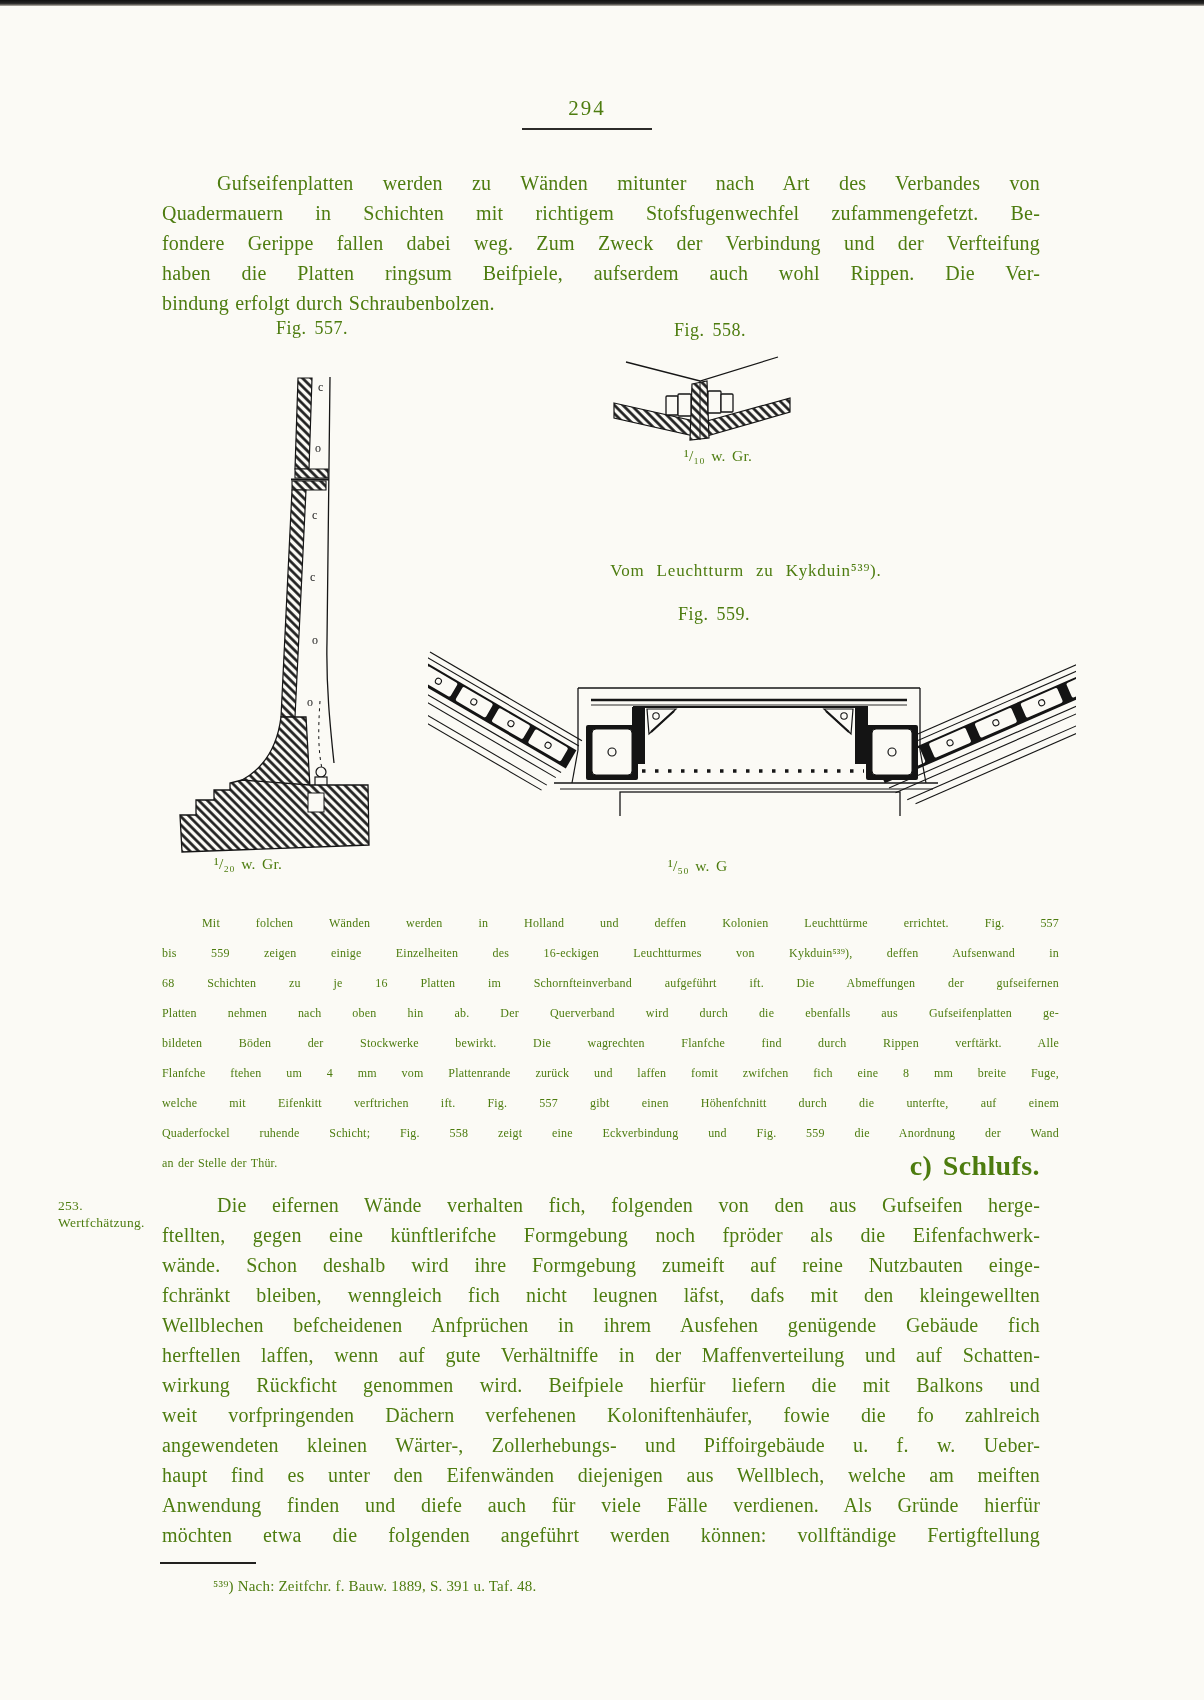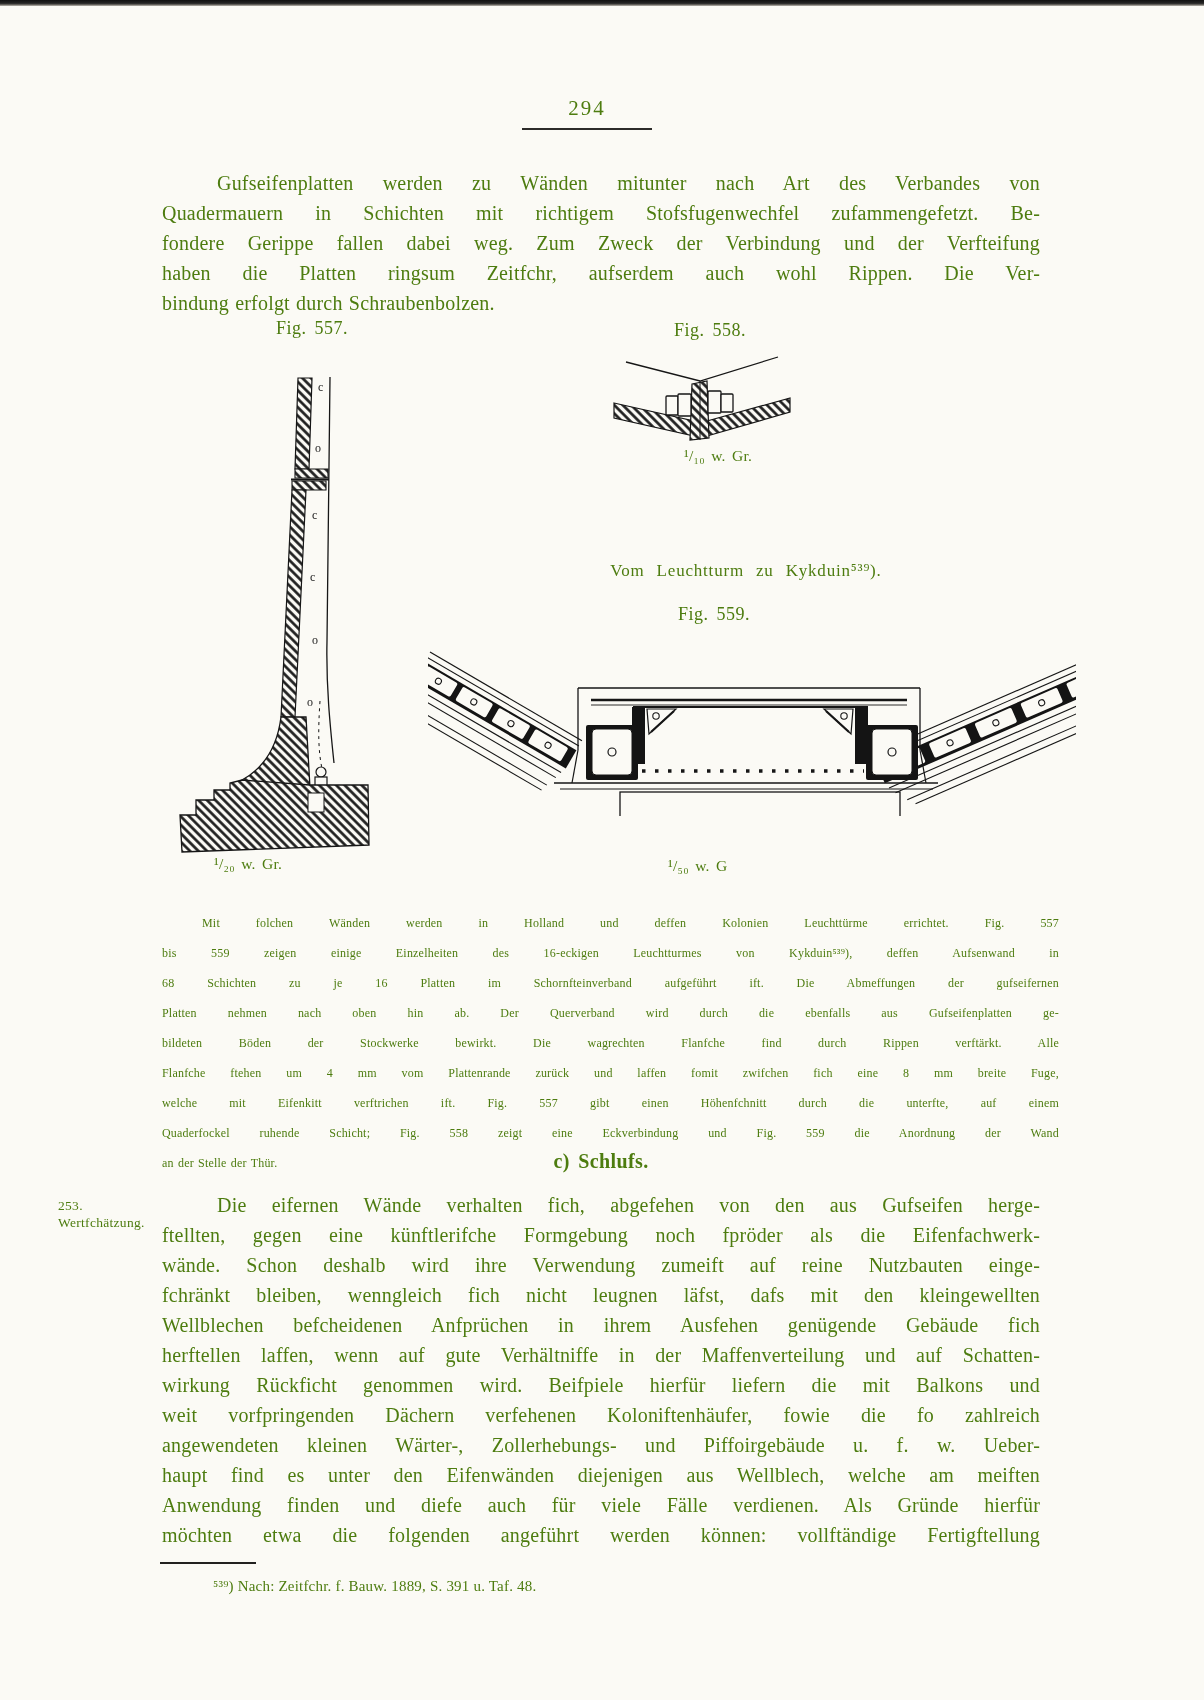--- a/index.html
+++ b/index.html
@@ -16,41 +16,41 @@
         text-align:justify;text-align-last:justify;word-spacing:1px;letter-spacing:.2px}
   .linespar .tline.last{text-align-last:left}
   .linespar.alljust .tline.last{text-align-last:justify}
   .body-par{font-size:20px;width:878px}
   .body-par .tline.first{text-indent:55px}
   .petit-par{font-size:12px;width:897px}
   .petit-par .tline.first{text-indent:40px}
   .figtitle{font-size:18px;letter-spacing:.5px;word-spacing:3px}
   .figscale{font-size:15.5px;letter-spacing:.3px;word-spacing:2px}
   .kyk{font-size:17px;letter-spacing:.8px;word-spacing:7px;text-align:center}
-  .heading{font-size:20px;font-weight:700;text-align:center;letter-spacing:.4px;word-spacing:3px}
+  .heading{font-size:28px;font-weight:700;text-align:right;letter-spacing:.4px;word-spacing:3px}
   .margin-note{font-size:13.5px;line-height:17px;text-align:left;letter-spacing:.3px}
   .footnote-rule{border-top:2px solid #22211f;width:96px}
   .footnote{font-size:15px;letter-spacing:.2px}
   svg{display:block}
   svg text{font-family:"Liberation Serif","DejaVu Serif",serif;fill:#1c1c1c}
 </style>
 </head>
 <body>
 
 <div class="page">
 
   <div class="abs scan-strip"></div>
 
   <div class="abs pagenum">294</div>
 
   <div class="abs linespar body-par" style="left:162px;top:168px">
       <div class="tline first">Gufseifenplatten werden zu Wänden mitunter nach Art des Verbandes von</div>
       <div class="tline">Quadermauern in Schichten mit richtigem Stofsfugenwechfel zufammengefetzt. Be-</div>
       <div class="tline">fondere Gerippe fallen dabei weg. Zum Zweck der Verbindung und der Verfteifung</div>
-      <div class="tline">haben die Platten ringsum Zeitfchr, aufserdem auch wohl Rippen. Die Ver-</div>
+      <div class="tline">haben die Platten ringsum Beifpiele, aufserdem auch wohl Rippen. Die Ver-</div>
       <div class="tline last">bindung erfolgt durch Schraubenbolzen.</div>
     </div>
 
   <div class="abs figtitle" style="left:276px;top:318px">Fig. 557.</div>
 
   <svg class="abs" style="left:168px;top:373px" width="232" height="492" viewBox="0 0 232 492">
     <defs>
       <pattern id="h1" patternUnits="userSpaceOnUse" width="6" height="6" patternTransform="rotate(-45)">
         <rect width="6" height="6" fill="#fbfaf5"></rect>
         <line x1="1.5" y1="0" x2="1.5" y2="6" stroke="#161616" stroke-width="2.6"></line>
@@ -213,23 +213,23 @@
     </div>
 
   <div class="abs heading" style="left:162px;top:1150px;width:878px">c) Schlufs.</div>
 
   <div class="abs margin-note" style="left:58px;top:1197px;width:116px">
     <div>253.</div>
     <div>Wertfchätzung.</div>
   </div>
 
   <div class="abs linespar body-par alljust" style="left:162px;top:1190px">
-      <div class="tline first">Die eifernen Wände verhalten fich, abgefehen von den aus Gufseifen herge-</div>
+      <div class="tline first">Die eifernen Wände verhalten fich, folgenden von den aus Gufseifen herge-</div>
       <div class="tline">ftellten, gegen eine künftlerifche Formgebung noch fpröder als die Eifenfachwerk-</div>
-      <div class="tline">wände. Schon deshalb wird ihre Verwendung zumeift auf reine Nutzbauten einge-</div>
+      <div class="tline">wände. Schon deshalb wird ihre Formgebung zumeift auf reine Nutzbauten einge-</div>
       <div class="tline">fchränkt bleiben, wenngleich fich nicht leugnen läfst, dafs mit den kleingewellten</div>
       <div class="tline">Wellblechen befcheidenen Anfprüchen in ihrem Ausfehen genügende Gebäude fich</div>
       <div class="tline">herftellen laffen, wenn auf gute Verhältniffe in der Maffenverteilung und auf Schatten-</div>
       <div class="tline">wirkung Rückficht genommen wird. Beifpiele hierfür liefern die mit Balkons und</div>
       <div class="tline">weit vorfpringenden Dächern verfehenen Koloniftenhäufer, fowie die fo zahlreich</div>
       <div class="tline">angewendeten kleinen Wärter-, Zollerhebungs- und Piffoirgebäude u. f. w. Ueber-</div>
       <div class="tline">haupt find es unter den Eifenwänden diejenigen aus Wellblech, welche am meiften</div>
       <div class="tline">Anwendung finden und diefe auch für viele Fälle verdienen. Als Gründe hierfür</div>
       <div class="tline last">möchten etwa die folgenden angeführt werden können: vollftändige Fertigftellung</div>
     </div>

